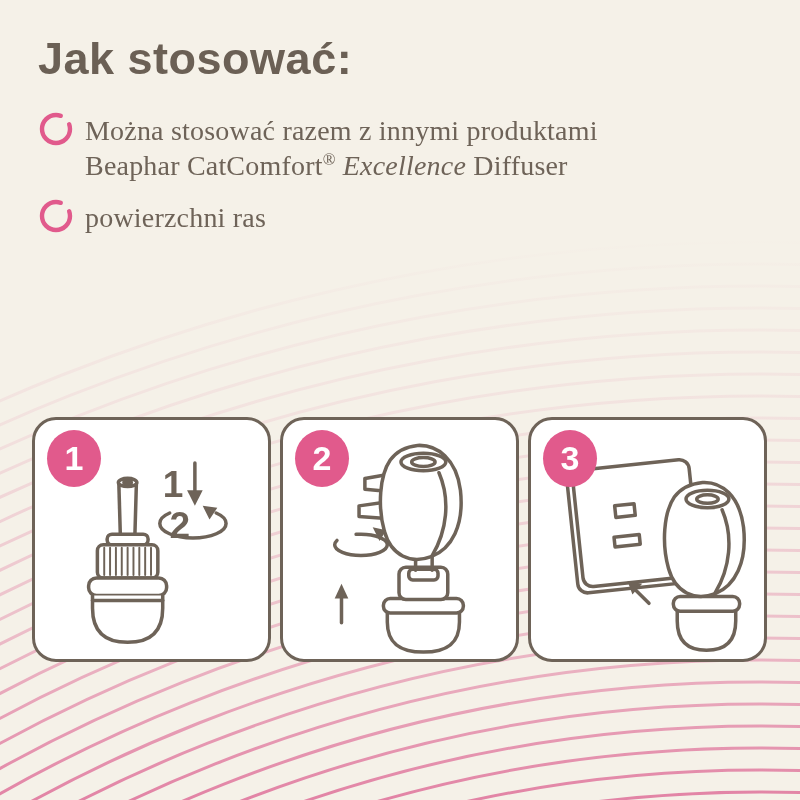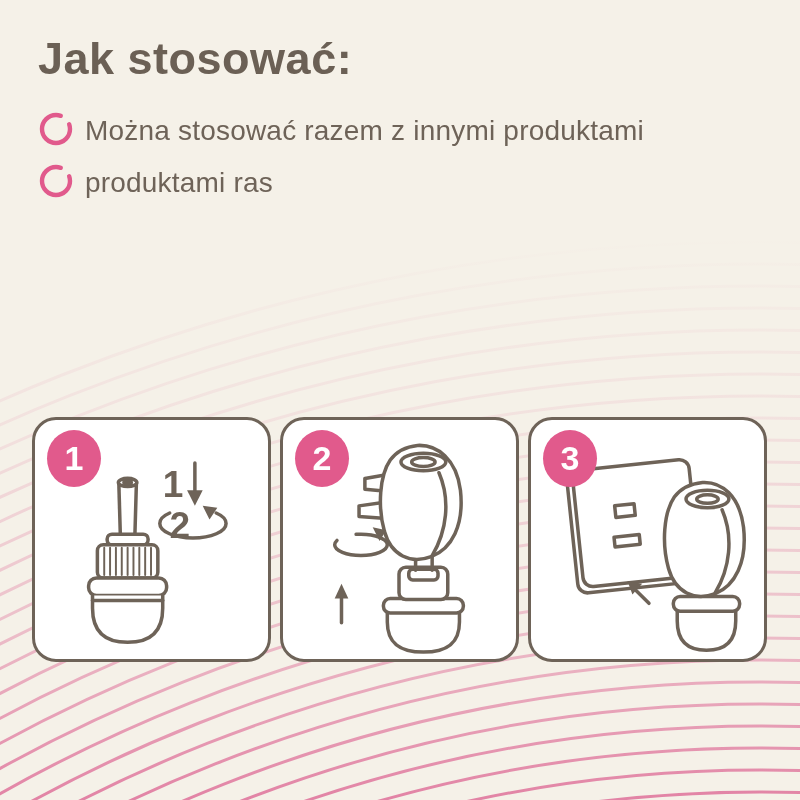--- a/index.html
+++ b/index.html
@@ -2,21 +2,21 @@
 <html><head>
 <meta charset="utf-8">
 <style>
   html,body{margin:0;padding:0;}
   body{width:800px;height:800px;background:#f5f1e8;font-family:"Liberation Sans",sans-serif;color:#6e6358;position:relative;overflow:hidden;}
   .canvas{position:absolute;inset:0;width:800px;height:800px;overflow:hidden;}
   .waves{position:absolute;inset:0;z-index:0;pointer-events:none;}
   .content{position:relative;z-index:1;padding:30px 18px 0 38px;}
   .title{font-size:45px;font-weight:bold;letter-spacing:.5px;line-height:1;margin:6px 0 30px 0;color:#6b6055;}
   .bullets{display:flex;flex-direction:column;gap:15px;font-size:28px;line-height:1.25;letter-spacing:.2px;}
-  .bullet{display:flex;align-items:flex-start;gap:11px;}
+  .bullet{display:flex;align-items:flex-start;gap:11px;font-family:Liberation Serif, serif;}
   .b-icon{flex:0 0 36px;width:36px;height:36px;margin-top:0px;}
   .b-icon svg{display:block;}
   .b-text{padding-top:2px;}
   .it{font-style:italic;}
   sup{font-size:60%;vertical-align:super;line-height:0;}
   .panels{position:absolute;top:417px;left:32px;z-index:1;display:flex;gap:9px;}
   .panel{box-sizing:border-box;width:239px;height:245px;background:#ffffff;border:3px solid #6e6358;border-radius:24px;position:relative;}
   .badge{position:absolute;top:10px;left:12px;width:54px;height:57px;background:#e15a8c;border-radius:50%;color:#ffffff;font-size:34px;font-weight:bold;display:flex;align-items:center;justify-content:center;z-index:2;}
   .illus{position:absolute;left:0;top:0;width:100%;height:100%;}
   .illus text{font-family:"Liberation Sans",sans-serif;font-weight:bold;font-size:38px;fill:#6e6358;}
@@ -71,33 +71,34 @@
     <div class="bullets">
 
       <div class="bullet">
         <span class="b-icon">
           <svg width="36" height="36" viewBox="0 0 36 36">
               <circle cx="18" cy="18" r="14" fill="none" stroke="#e15a8c" stroke-width="4.4" stroke-linecap="round" pathLength="360" stroke-dasharray="310 50" stroke-dashoffset="20"></circle>
             </svg>
         </span>
         <div class="b-text">
           <div>Można stosować razem z innymi produktami</div>
+          <div><span>Beaphar CatComfort</span><sup>®</sup><span class="it"> Excellence</span><span> Diffuser</span></div>
         </div>
       </div>
 
 
 
       <div class="bullet">
         <span class="b-icon">
           <svg width="36" height="36" viewBox="0 0 36 36">
               <circle cx="18" cy="18" r="14" fill="none" stroke="#e15a8c" stroke-width="4.4" stroke-linecap="round" pathLength="360" stroke-dasharray="310 50" stroke-dashoffset="20"></circle>
             </svg>
         </span>
         <div class="b-text">
-          <div>produktami ras</div>
+          <div>powierzchni ras</div>
         </div>
       </div>
 
     </div>
   </div>
 
   <div class="panels">
 
     <div class="panel">
       <div class="badge">1</div>

